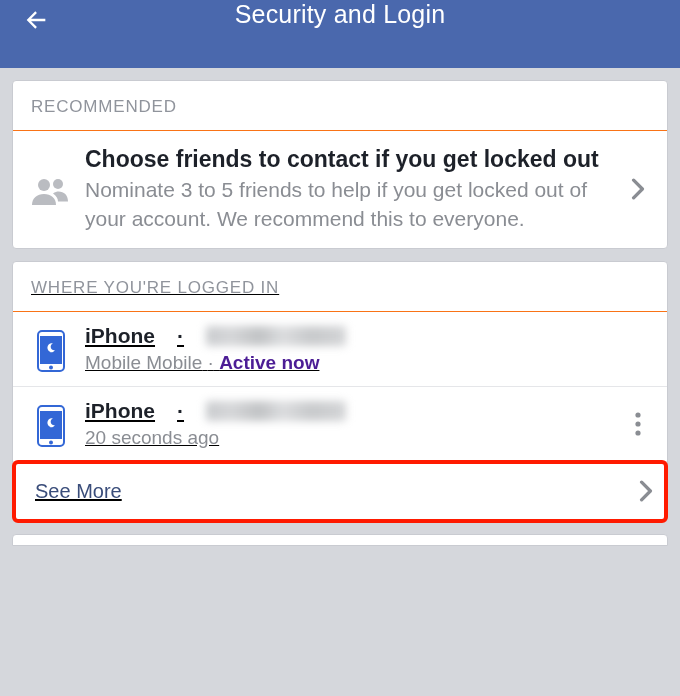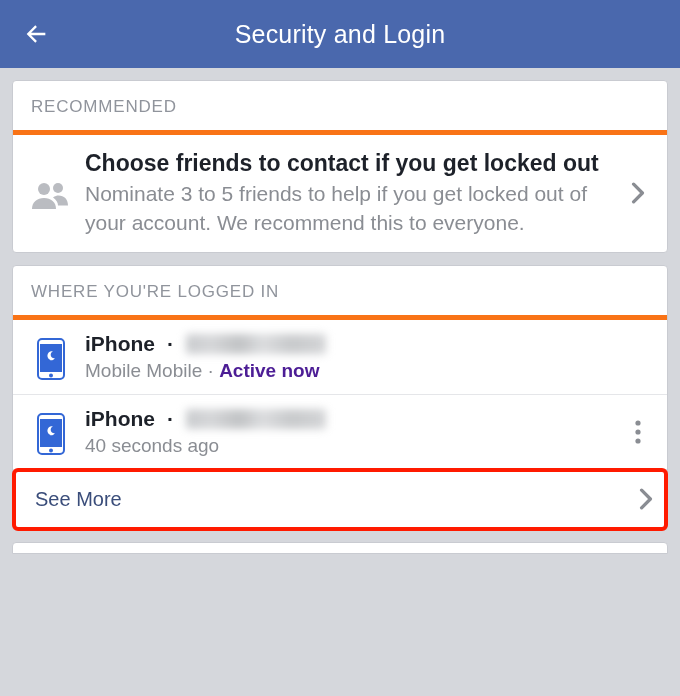--- a/index.html
+++ b/index.html
@@ -7,21 +7,20 @@
       font-family: -apple-system, BlinkMacSystemFont, "Helvetica Neue", Helvetica, Arial, sans-serif;
       background: #d5d7dc;
       width: 680px;
       height: 696px;
       overflow: hidden;
     }
     .header {
       background: #4a68ad;
       height: 68px;
       display: flex;
-      align-items: center;
       padding: 0 16px;
       position: relative;
     }
     .back-arrow {
       width: 40px;
       height: 40px;
       display: flex;
       align-items: center;
       justify-content: center;
       cursor: pointer;
@@ -36,28 +35,28 @@
       font-weight: 400;
       pointer-events: none;
       letter-spacing: 0.2px;
     }
     .section {
       background: #fff;
       margin: 12px;
       border: 1px solid #c9cbd1;
       border-radius: 4px;
     }
-    .section + .section { margin-top: 5px; }
+    .section + .section { margin-top: 5px; text-decoration: underline; }
     .section-header {
       padding: 16px 18px 13px 18px;
       color: #90949c;
       font-size: 17px;
       font-weight: 400;
       letter-spacing: 0.8px;
-      border-bottom: 5px solid #f97316;
+      border-bottom: 1px solid #f97316;
     }
     .row {
       display: flex;
       align-items: center;
       padding: 14px 10px 14px 14px;
       border-bottom: 1px solid #e5e6e9;
       cursor: pointer;
     }
     .row:last-child { border-bottom: none; }
     .row-icon {
@@ -85,21 +84,21 @@
       color: #8a8d93;
       line-height: 1.4;
     }
     .session-row .row-body { padding-left: 10px; }
     .session-title {
       font-size: 21px;
       font-weight: 700;
       color: #1d2129;
       display: flex;
       align-items: center;
-      gap: 12px;
+      gap: 22px;
     }
     .session-title .dot { color: #1d2129; font-weight: 700; }
     .blurred {
       display: inline-block;
       width: 140px;
       height: 20px;
       background: linear-gradient(90deg, #c9cbce 0%, #d6d7d9 18%, #c1c3c5 38%, #dcdddf 55%, #c8cacc 75%, #d4d5d7 100%);
       filter: blur(4px);
       border-radius: 3px;
       vertical-align: middle;
@@ -230,21 +229,21 @@
         <path d="M13.2 21.8c-1.6-0.7-2.8-2.3-2.8-4.1 0-2.5 2-4.4 4.4-4.4 0.35 0 0.7 0.04 1.03 0.12-1.25 0.55-2.13 1.8-2.13 3.26 0 1.97 1.6 3.56 3.56 3.56 0.22 0 0.44-0.02 0.65-0.06-0.77 1.25-2.15 2.08-3.73 2.08-0.35 0-0.68-0.04-1-0.12z" fill="#fff"></path>
       </svg>
     </div>
     <div class="row-body">
       <div class="session-title">
         <span>iPhone</span>
         <span class="dot">·</span>
         <span class="blurred"></span>
       </div>
       <div class="session-sub">
-        <span>40 seconds ago</span>
+        <span>20 seconds ago</span>
       </div>
     </div>
     <div class="more-cell">
       <svg width="6" height="24" viewBox="0 0 6 24">
         <circle cx="3" cy="3" r="2.6" fill="#8a8d93"></circle>
         <circle cx="3" cy="12" r="2.6" fill="#8a8d93"></circle>
         <circle cx="3" cy="21" r="2.6" fill="#8a8d93"></circle>
       </svg>
     </div>
   </div>

